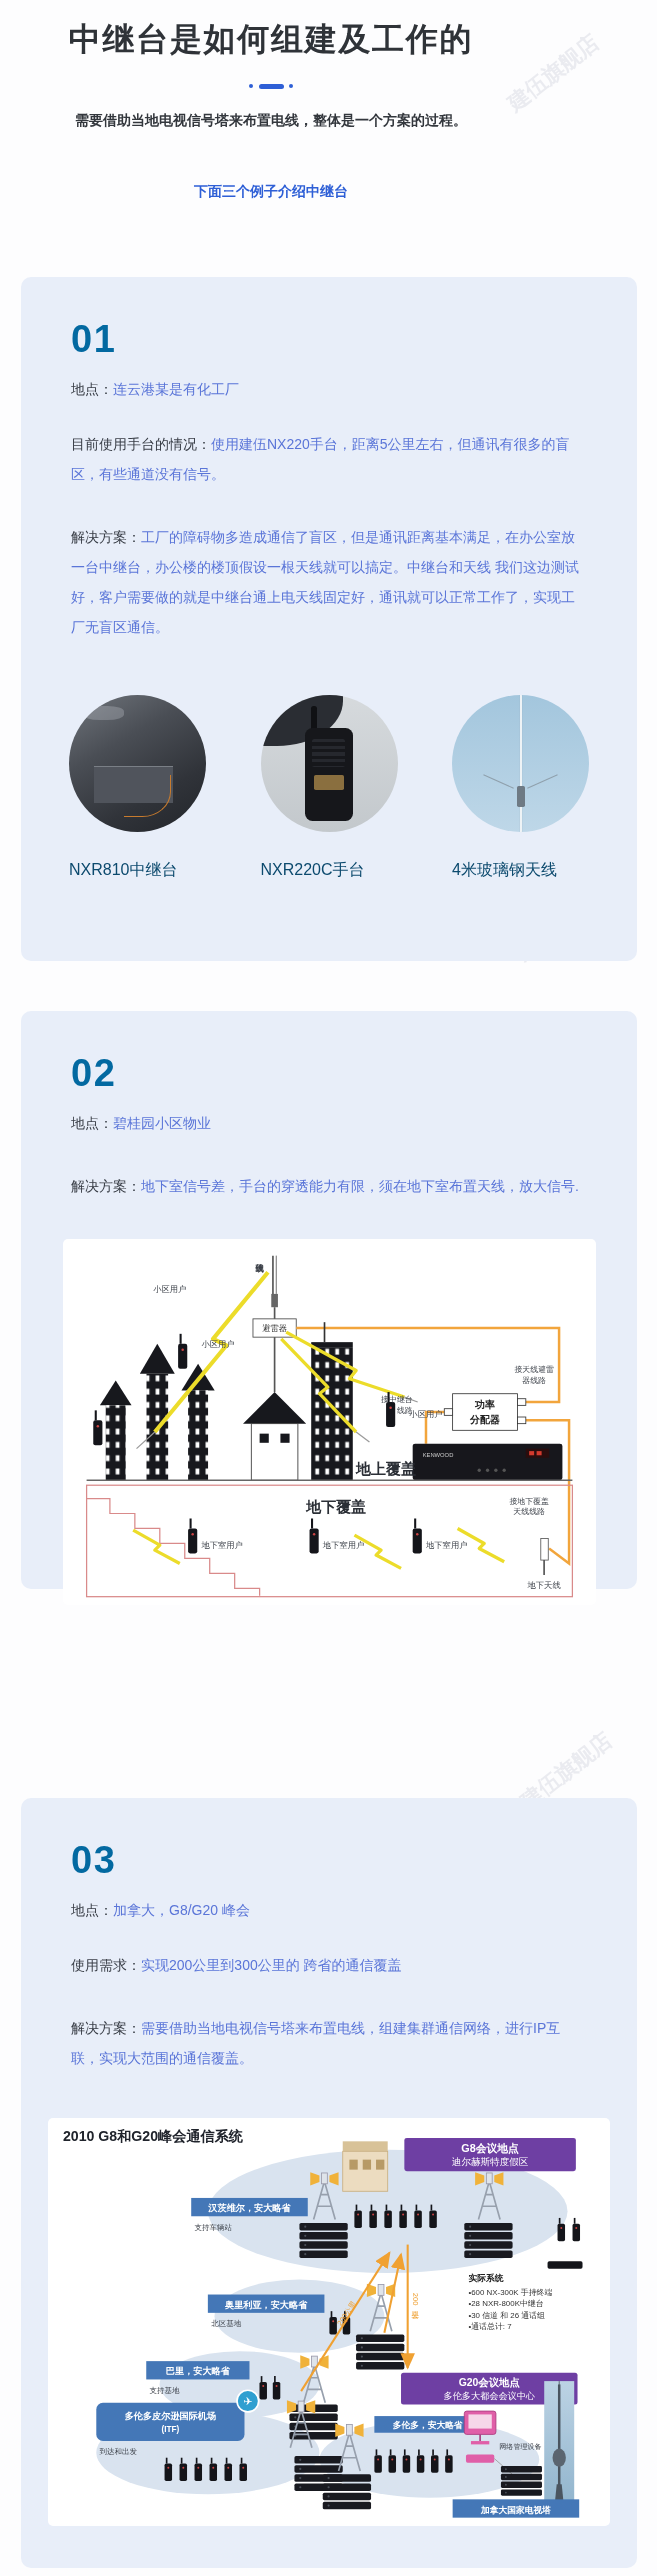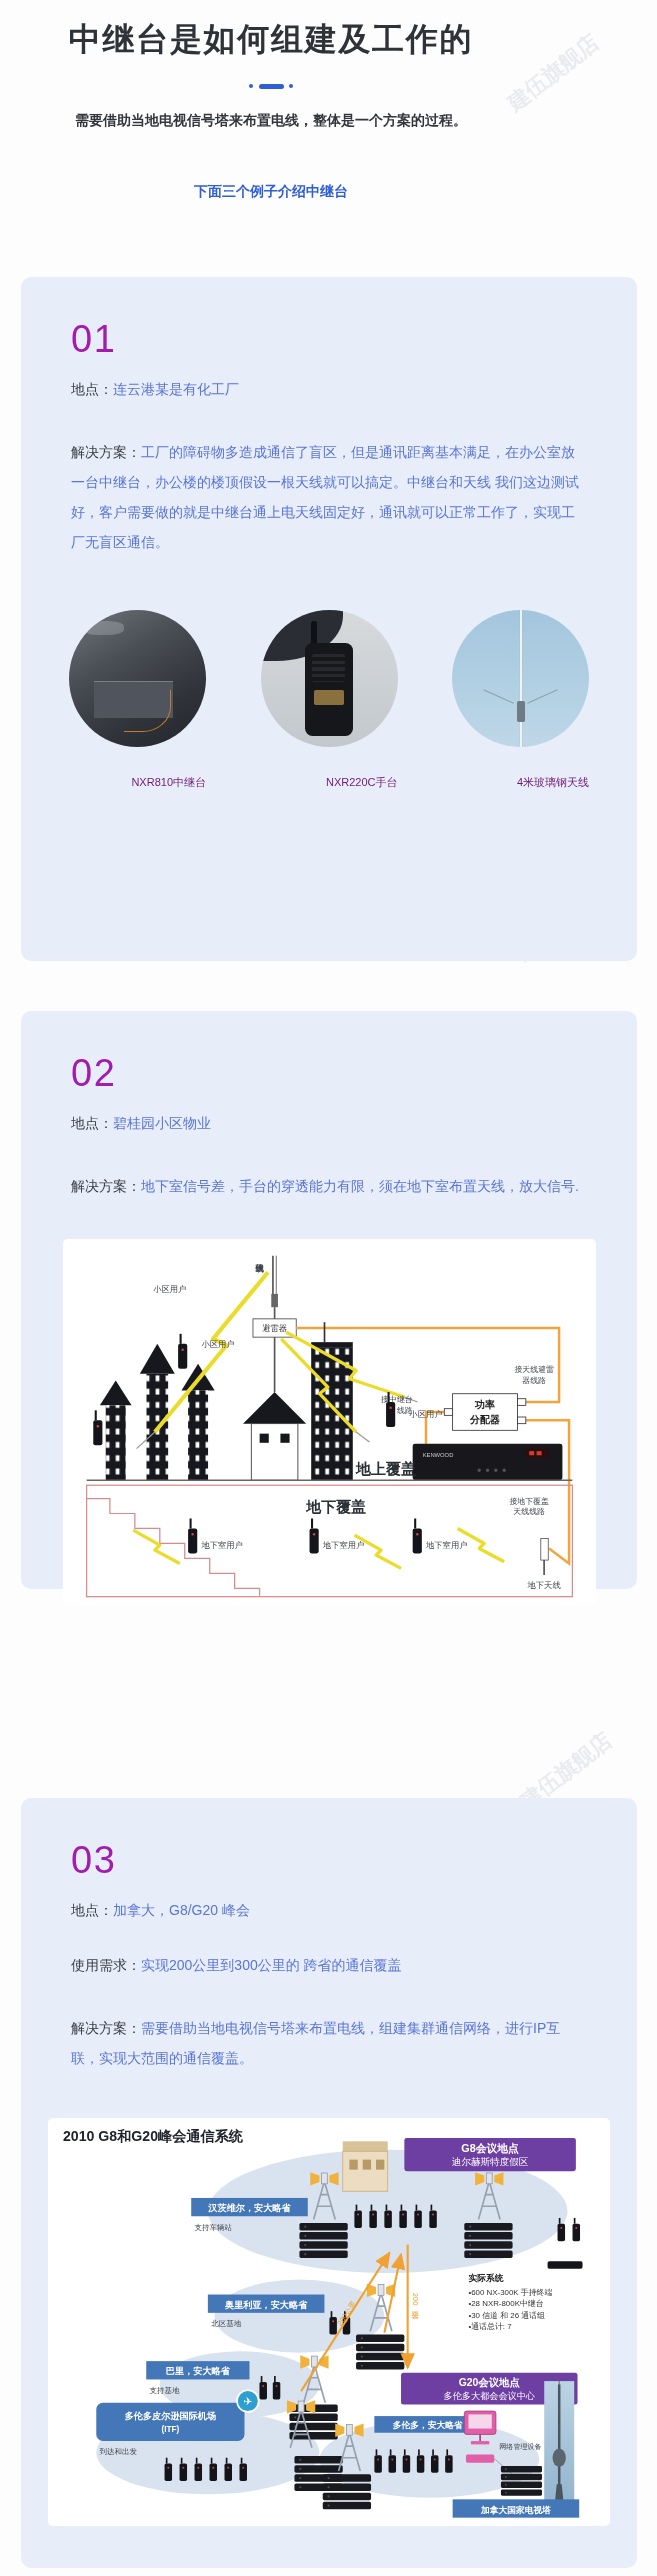--- a/index.html
+++ b/index.html
@@ -11,21 +11,21 @@
   .divider{display:flex;justify-content:center;align-items:center;gap:5.8px;margin-top:21.6px;}
   .divider .dot{width:4.2px;height:4.2px;border-radius:50%;background:#2e5fd6;}
   .divider .dash{width:25px;height:5px;border-radius:2.5px;background:#2e5fd6;}
   .subtitle{margin-top:23px;font-size:14px;font-weight:700;color:#33373d;}
   .intro{margin-top:53px;font-size:14px;font-weight:700;color:#2e5fd6;}
   
   .wm{position:absolute;color:rgba(185,192,205,0.28);font-size:21.6px;font-weight:700;
       transform:rotate(-38deg);white-space:nowrap;pointer-events:none;}
   
   .card{position:absolute;left:21px;width:616px;background:#e8eef9;border-radius:10px;}
-  .card-number{margin:42px 0 13.3px 50px;font-size:38px;font-weight:400;color:#a21caf;letter-spacing:1.7px;line-height:1.1;}
+  .card-number{margin:42px 0 13.3px 50px;font-size:38px;font-weight:700;color:#0369a1;letter-spacing:1.7px;line-height:1.1;}
   .line,.para{margin:8px 50px;width:516px;font-size:14px;line-height:30px;}
   .lbl{color:#383d46;}
   .val{color:#5a75d8;}
   .mt30{margin-top:25px;} .mt40{margin-top:33px;}
   
   .photos{display:flex;justify-content:space-between;padding:0 48px;margin-top:53px;}
   .circle{width:137px;height:137px;border-radius:50%;overflow:hidden;position:relative;}
   .ph1{background:linear-gradient(150deg,#71767d 0%,#4a4e55 35%,#303339 70%,#22252a 100%);}
   .ph1 .rack{position:absolute;left:18%;top:52%;width:58%;height:26%;background:#50545c;border-top:1.7px solid #7a7f86;}
   .ph1 .cable{position:absolute;left:40%;top:58%;width:34%;height:30%;border:1.7px solid #c77b2e;border-top:none;border-left:none;border-radius:0 0 60% 0;}
@@ -36,21 +36,21 @@
   .ph2 .ant{position:absolute;left:50%;top:8%;width:6.7px;height:25px;margin-left:-18.3px;background:#101114;border-radius:2.5px;}
   .ph2 .scr{position:absolute;left:50%;top:58%;width:30px;height:15px;margin-left:-15px;background:#8a6f3f;border-radius:1.7px;}
   .ph2 .grille{position:absolute;left:50%;top:32%;width:33px;height:28px;margin-left:-16.6px;
       background:repeating-linear-gradient(180deg,#26282e 0 3.3px,#16171b 3.3px 6.7px);border-radius:2.5px;}
   .ph3{background:linear-gradient(180deg,#a3c6dd 0%,#bed7e8 100%);}
   .ph3 .mast{position:absolute;left:50%;top:0;width:2.5px;height:100%;margin-left:-0.8px;background:#eef3f6;box-shadow:0 0 0.8px #7c8b96;}
   .ph3 .mount{position:absolute;left:50%;top:66%;width:7.5px;height:21.6px;margin-left:-3.3px;background:#6e7a84;border-radius:1.7px;}
   .ph3 .r1,.ph3 .r2{position:absolute;top:63%;width:33px;height:1.2px;background:#8fa0ac;}
   .ph3 .r1{left:22%;transform:rotate(24deg);} .ph3 .r2{right:22%;transform:rotate(-24deg);}
   .captions{display:flex;justify-content:space-between;padding:0 48px;margin-top:28px;}
-  .captions div{width:137px;text-align:right;font-size:11px;color:#701a75;}
+  .captions div{width:137px;text-align:left;font-size:16px;color:#0c4a6e;}
   
   .diagram{background:#fff;border-radius:5px;margin:0 auto;}
   .diag2{width:533px;height:366px;margin-top:38px;}
   .diag3{width:562px;height:408px;margin-top:45px;}
   svg text{font-family:"Liberation Sans","DejaVu Sans",sans-serif;}
 </style>
 </head>
 <body>
 
 <div class="page">
@@ -68,20 +68,23 @@
       <span class="dot"></span>
     </div>
     <div class="subtitle">需要借助当地电视信号塔来布置电线，整体是一个方案的过程。</div>
     <div class="intro">下面三个例子介绍中继台</div>
   </div>
 
   <div class="card" style="top:277px;height:684px;">
     <div class="card-number">01</div>
     <div class="line">
       <span class="lbl">地点：</span><span class="val">连云港某是有化工厂</span>
+    </div>
+    <div class="para mt30">
+      <span class="lbl">目前使用手台的情况：</span><span class="val">使用建伍NX220手台，距离5公里左右，但通讯有很多的盲区，有些通道没有信号。</span>
     </div>
     <div class="para mt40">
       <span class="lbl">解决方案：</span><span class="val">工厂的障碍物多造成通信了盲区，但是通讯距离基本满足，在办公室放一台中继台，办公楼的楼顶假设一根天线就可以搞定。中继台和天线 我们这边测试好，客户需要做的就是中继台通上电天线固定好，通讯就可以正常工作了，实现工厂无盲区通信。</span>
     </div>
     <div class="photos">
       <div class="circle ph1">
         <div class="hl"></div>
         <div class="rack"></div>
         <div class="cable"></div>
       </div>

